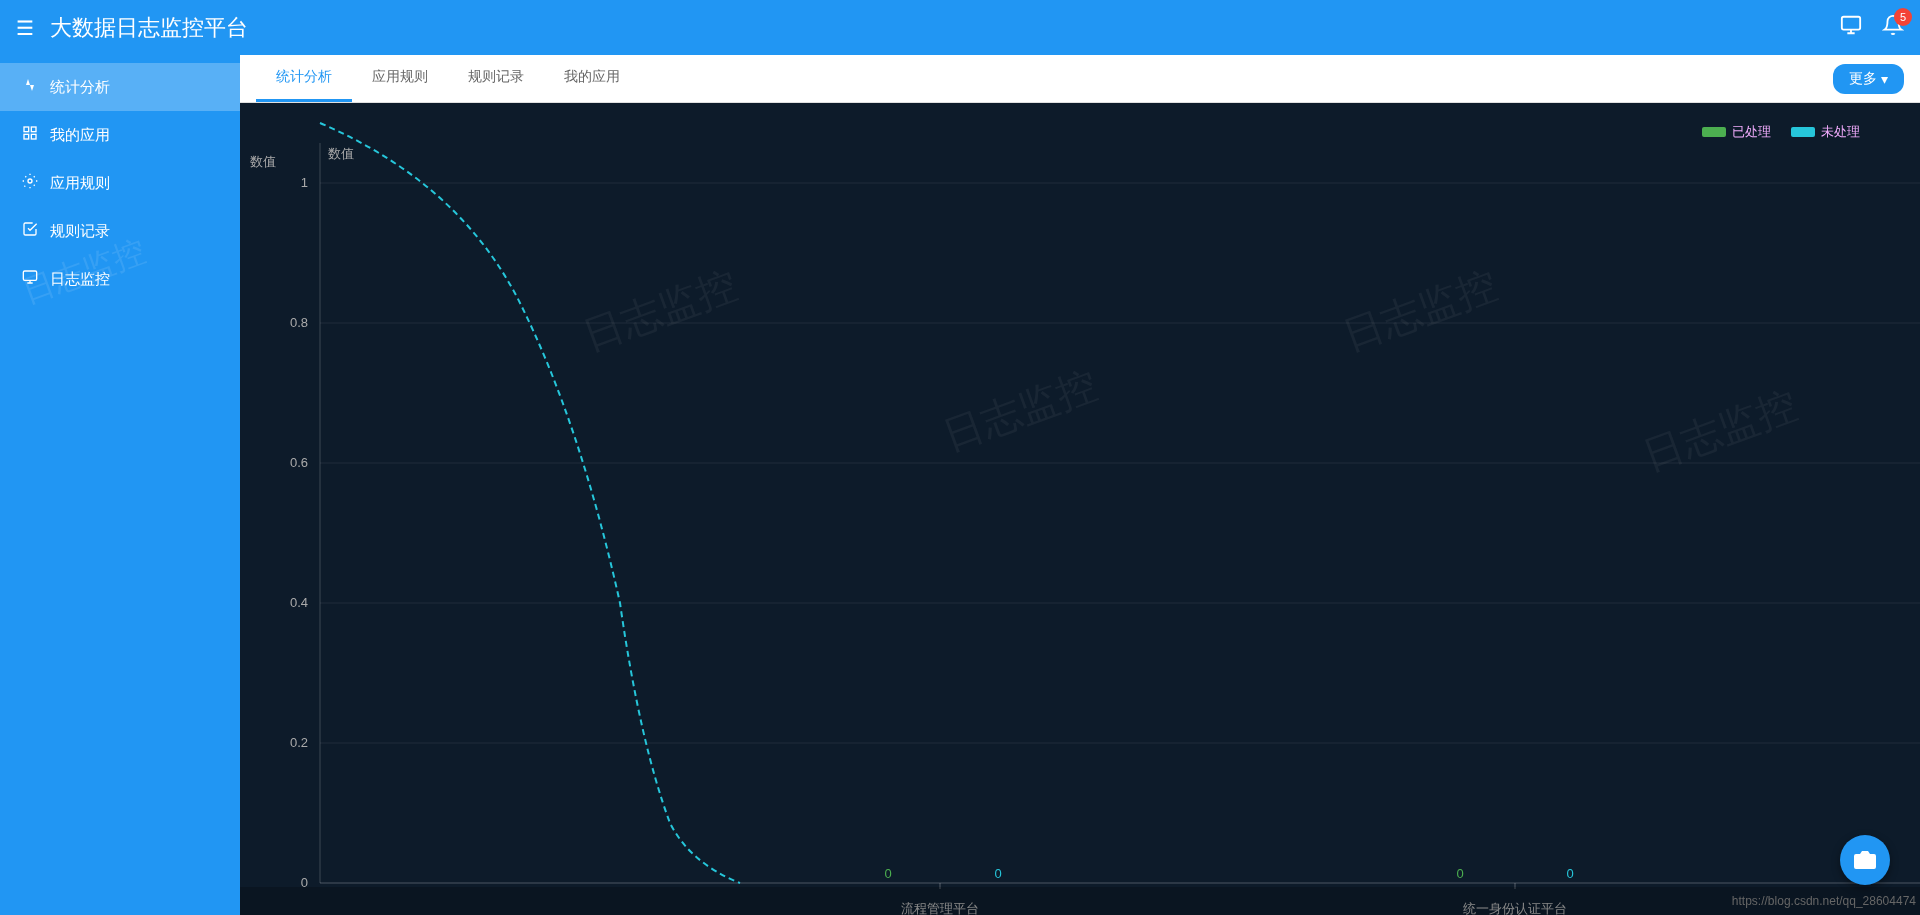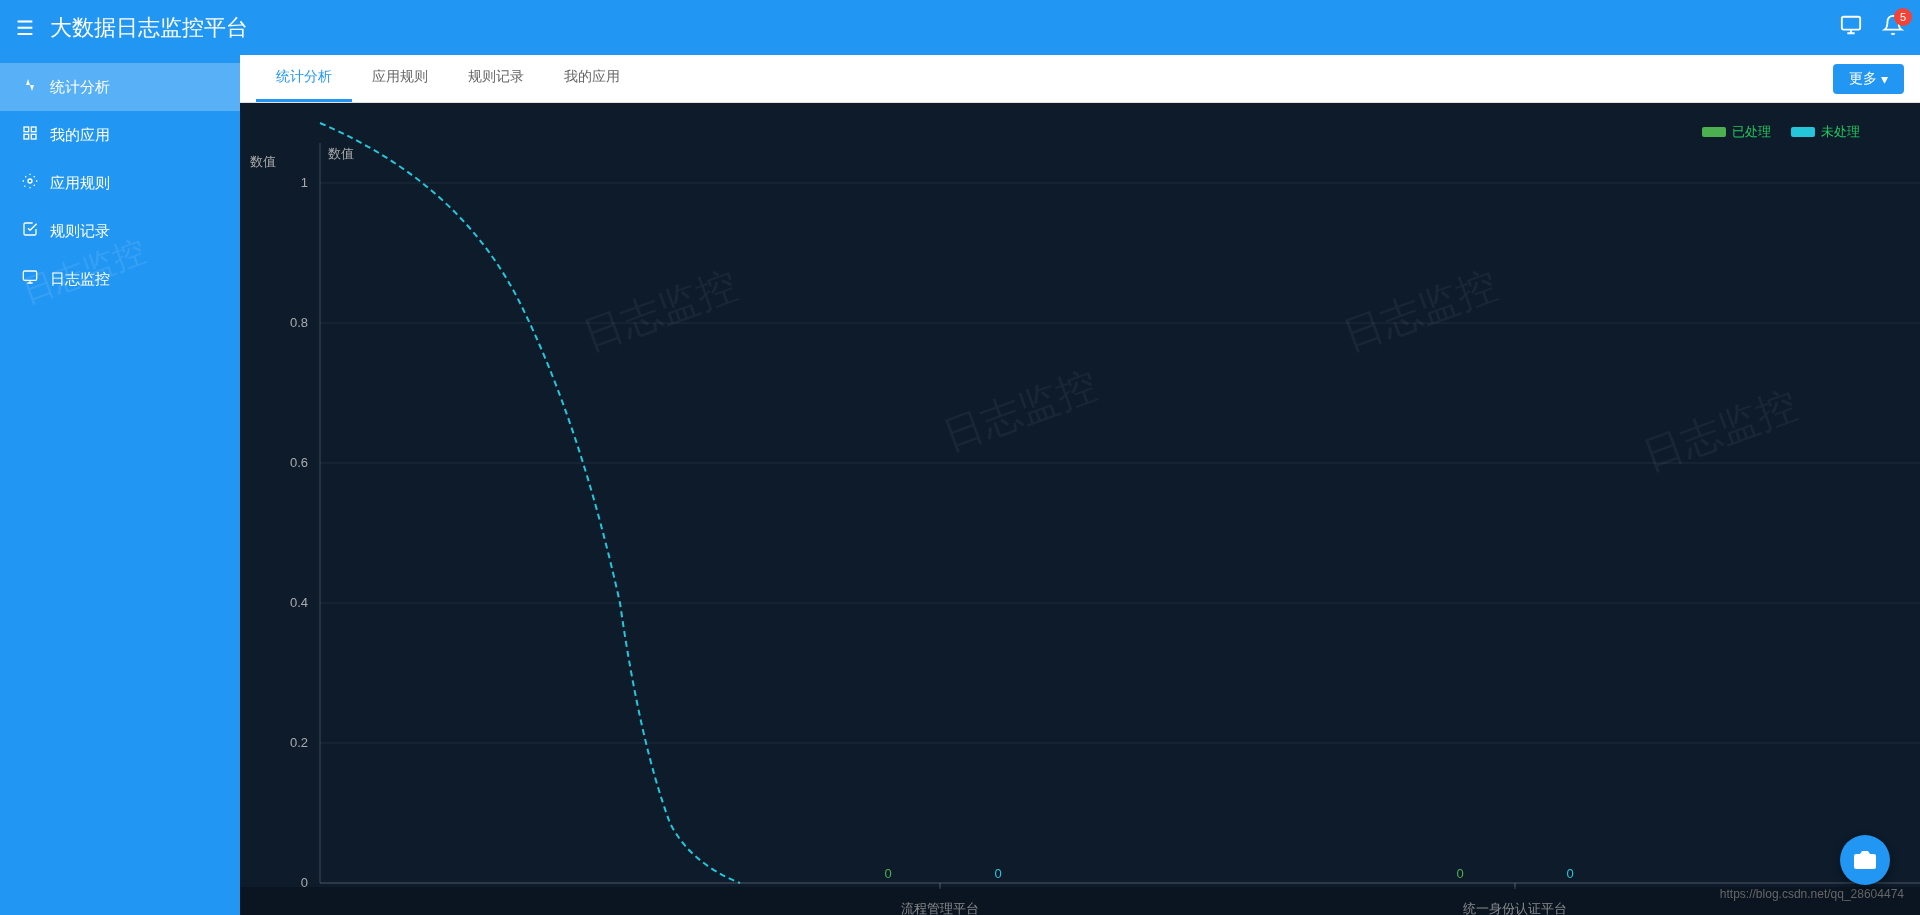--- a/index.html
+++ b/index.html
@@ -117,21 +117,21 @@
       color: #2196f3;
       border-bottom: 3px solid #2196f3;
       font-weight: 500;
     }
     .tabbar-more {
       margin-left: auto;
       background: #2196f3;
       color: #fff;
       border: none;
       padding: 6px 16px;
-      border-radius: 4px;
+      border-radius: 12px;
       cursor: pointer;
       font-size: 14px;
       display: flex;
       align-items: center;
       gap: 4px;
     }
 
     
     .chart-area {
       flex: 1;
@@ -146,21 +146,21 @@
       top: 20px;
       right: 60px;
       display: flex;
       align-items: center;
       gap: 20px;
     }
     .legend-item {
       display: flex;
       align-items: center;
       gap: 6px;
-      color: #22c55e;
+      color: #f0abfc;
       font-size: 13px;
     }
     .legend-color {
       width: 24px;
       height: 10px;
       border-radius: 2px;
     }
 
     
     .y-axis-label {
@@ -347,21 +347,21 @@
         <line x1="1275" y1="780" x2="1275" y2="786" stroke="rgba(255,255,255,0.3)" stroke-width="1"></line>
 
         <text x="700" y="810" fill="#aaa" font-size="13" text-anchor="middle">流程管理平台</text>
         <text x="1275" y="810" fill="#aaa" font-size="13" text-anchor="middle">统一身份认证平台</text>
 
         <text x="1810" y="796" fill="#aaa" font-size="13" text-anchor="end">应用名称</text>
 
         <text x="88" y="55" fill="#aaa" font-size="13">数值</text>
       </svg>
 
-      <div style="position:absolute;bottom:0;right:0;left:0;height:28px;display:flex;align-items:flex-start;justify-content:flex-end;padding-right:16px;background:rgba(0,0,0,0.2);">
+      <div style="position:absolute;bottom:0;right:0;left:0;height:28px;display:flex;align-items:center;justify-content:flex-end;padding-right:4px;background:rgba(0,0,0,0.2);">
         <span style="color:#666;font-size:12px;">https://blog.csdn.net/qq_28604474</span>
       </div>
 
     </div>
 
   </div>
 </div>
 
 <div class="fab">
   <svg width="24" height="24" viewBox="0 0 24 24" fill="white">

